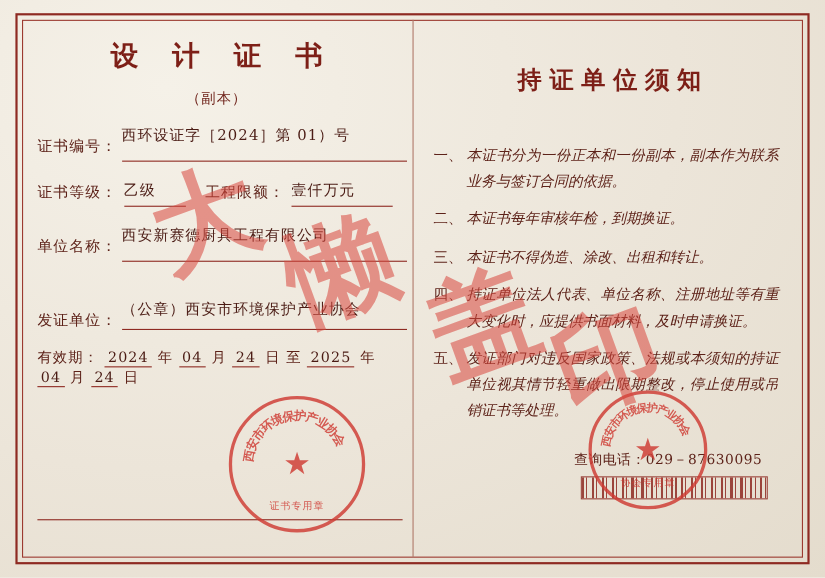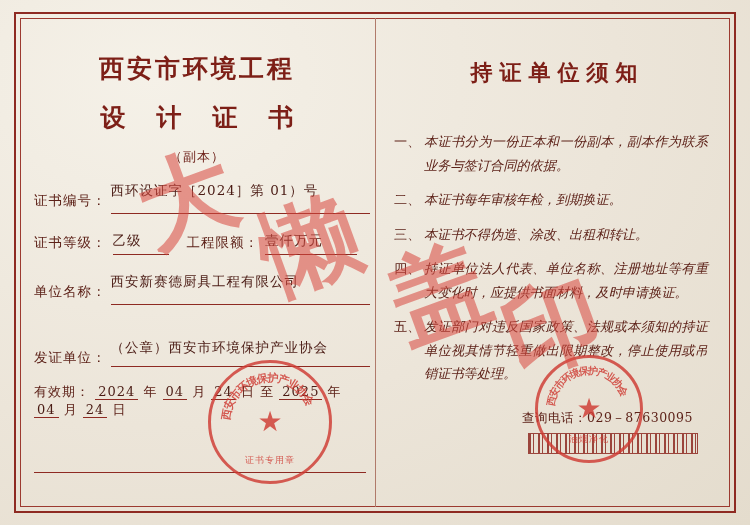--- a/index.html
+++ b/index.html
@@ -242,21 +242,20 @@
 <body>
 
 <div id="cert">
 
   <div class="page-frame"></div>
   <div class="page-frame-inner"></div>
   <div class="split"></div>
 
   <div class="panel panel-left">
 
-    <div class="title-main">西安市环境工程</div>
     <div class="title-sub">设 计 证 书</div>
     <div class="title-note">（副本）</div>
 
     <div class="fields">
 
       <div class="frow">
         <div class="flabel">证书编号：</div>
         <div class="fval">西环设证字［2024］第 01）号</div>
       </div>
 
@@ -362,21 +361,21 @@
         <span style="font-size: 10px; transform: translate(-29.1097px, -24.4259px) rotate(310deg) translate(-50%, -50%);">市</span>
         <span style="font-size: 10px; transform: translate(-22.3358px, -30.7426px) rotate(324deg) translate(-50%, -50%);">环</span>
         <span style="font-size: 10px; transform: translate(-14.2351px, -35.233px) rotate(338deg) translate(-50%, -50%);">境</span>
         <span style="font-size: 10px; transform: translate(-5.28858px, -37.6302px) rotate(352deg) translate(-50%, -50%);">保</span>
         <span style="font-size: 10px; transform: translate(3.97208px, -37.7918px) rotate(366deg) translate(-50%, -50%);">护</span>
         <span style="font-size: 10px; transform: translate(12.9968px, -35.7083px) rotate(380deg) translate(-50%, -50%);">产</span>
         <span style="font-size: 10px; transform: translate(21.2493px, -31.5034px) rotate(394deg) translate(-50%, -50%);">业</span>
         <span style="font-size: 10px; transform: translate(28.2395px, -25.427px) rotate(408deg) translate(-50%, -50%);">协</span>
         <span style="font-size: 10px; transform: translate(33.552px, -17.8399px) rotate(422deg) translate(-50%, -50%);">会</span>
       </div>
-    <div class="seal-bottom-text">油烟净化</div>
+    <div class="seal-bottom-text">协会专用章</div>
   </div>
 
   <div class="watermark">
     <span class="wm1">大</span>
     <span class="wm2">懒</span>
     <span class="wm3">盖</span>
     <span class="wm4">印</span>
   </div>
 
 </div>

